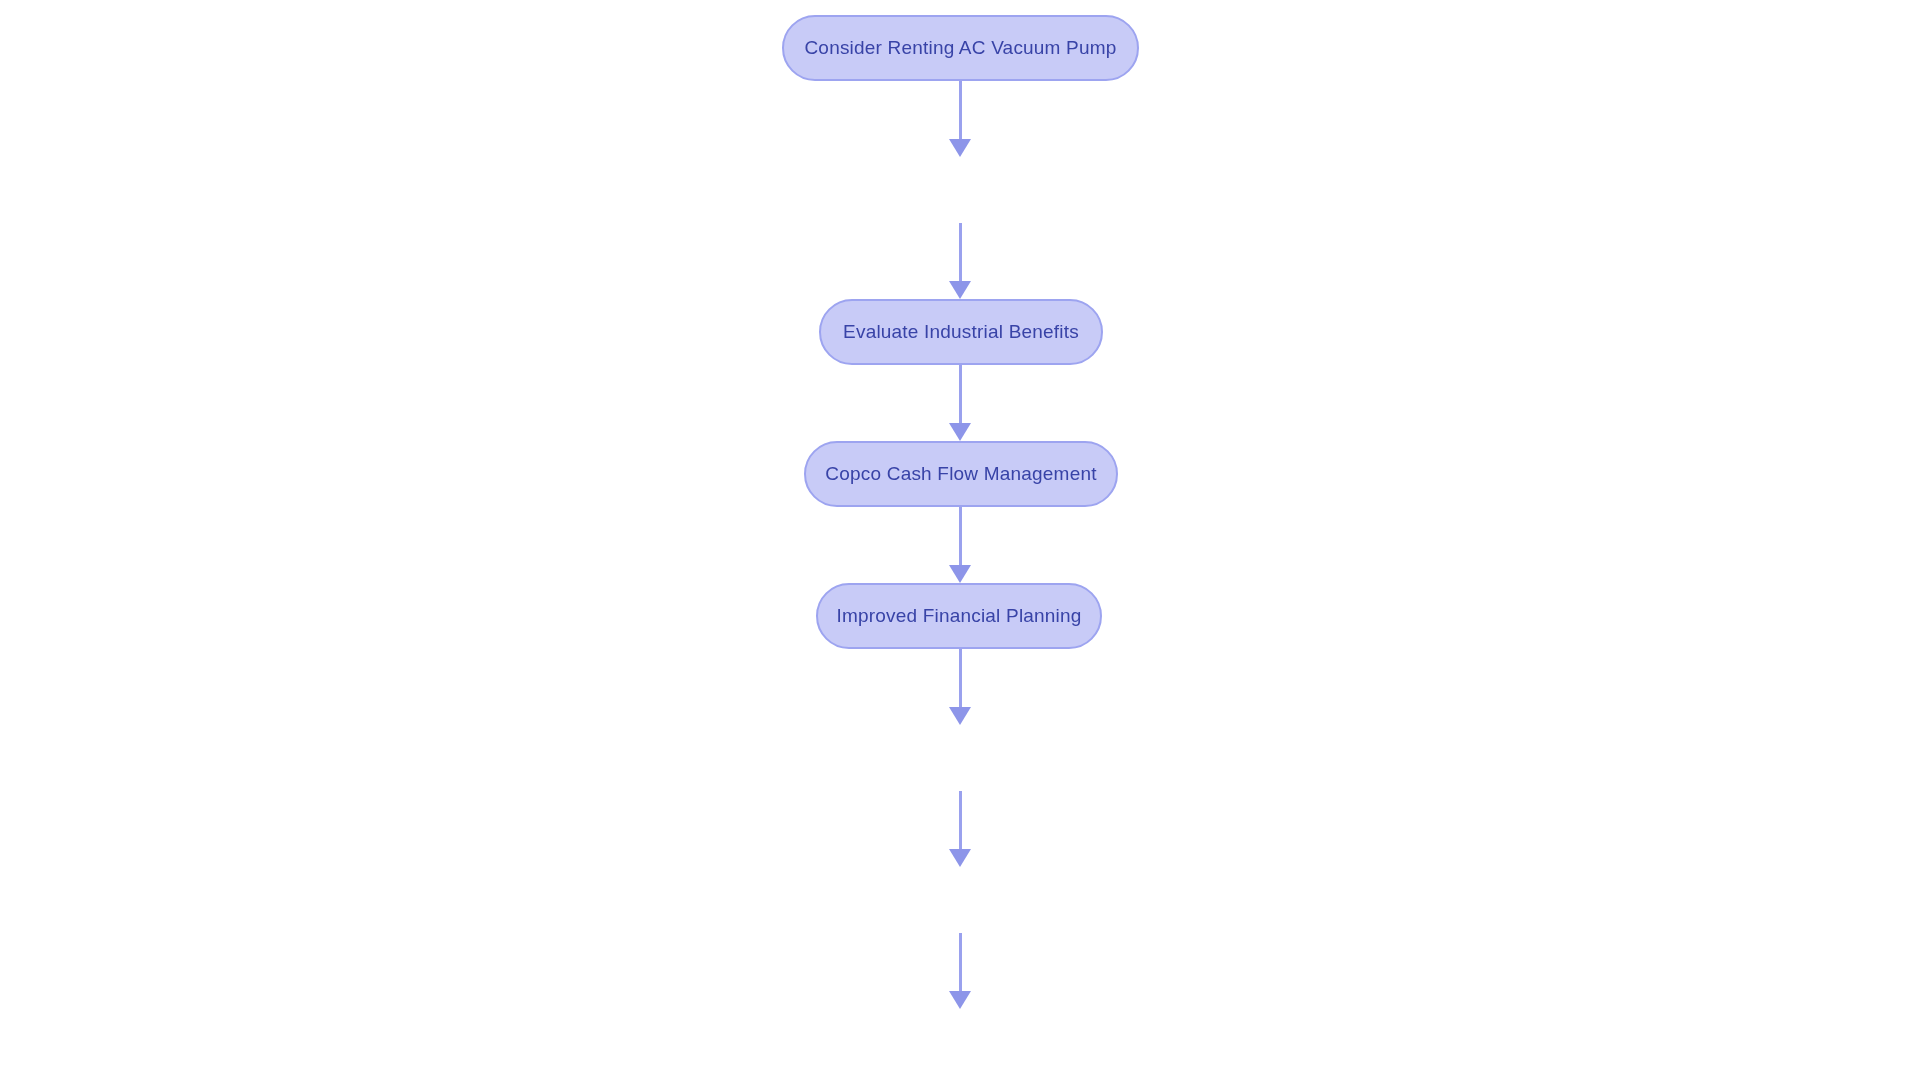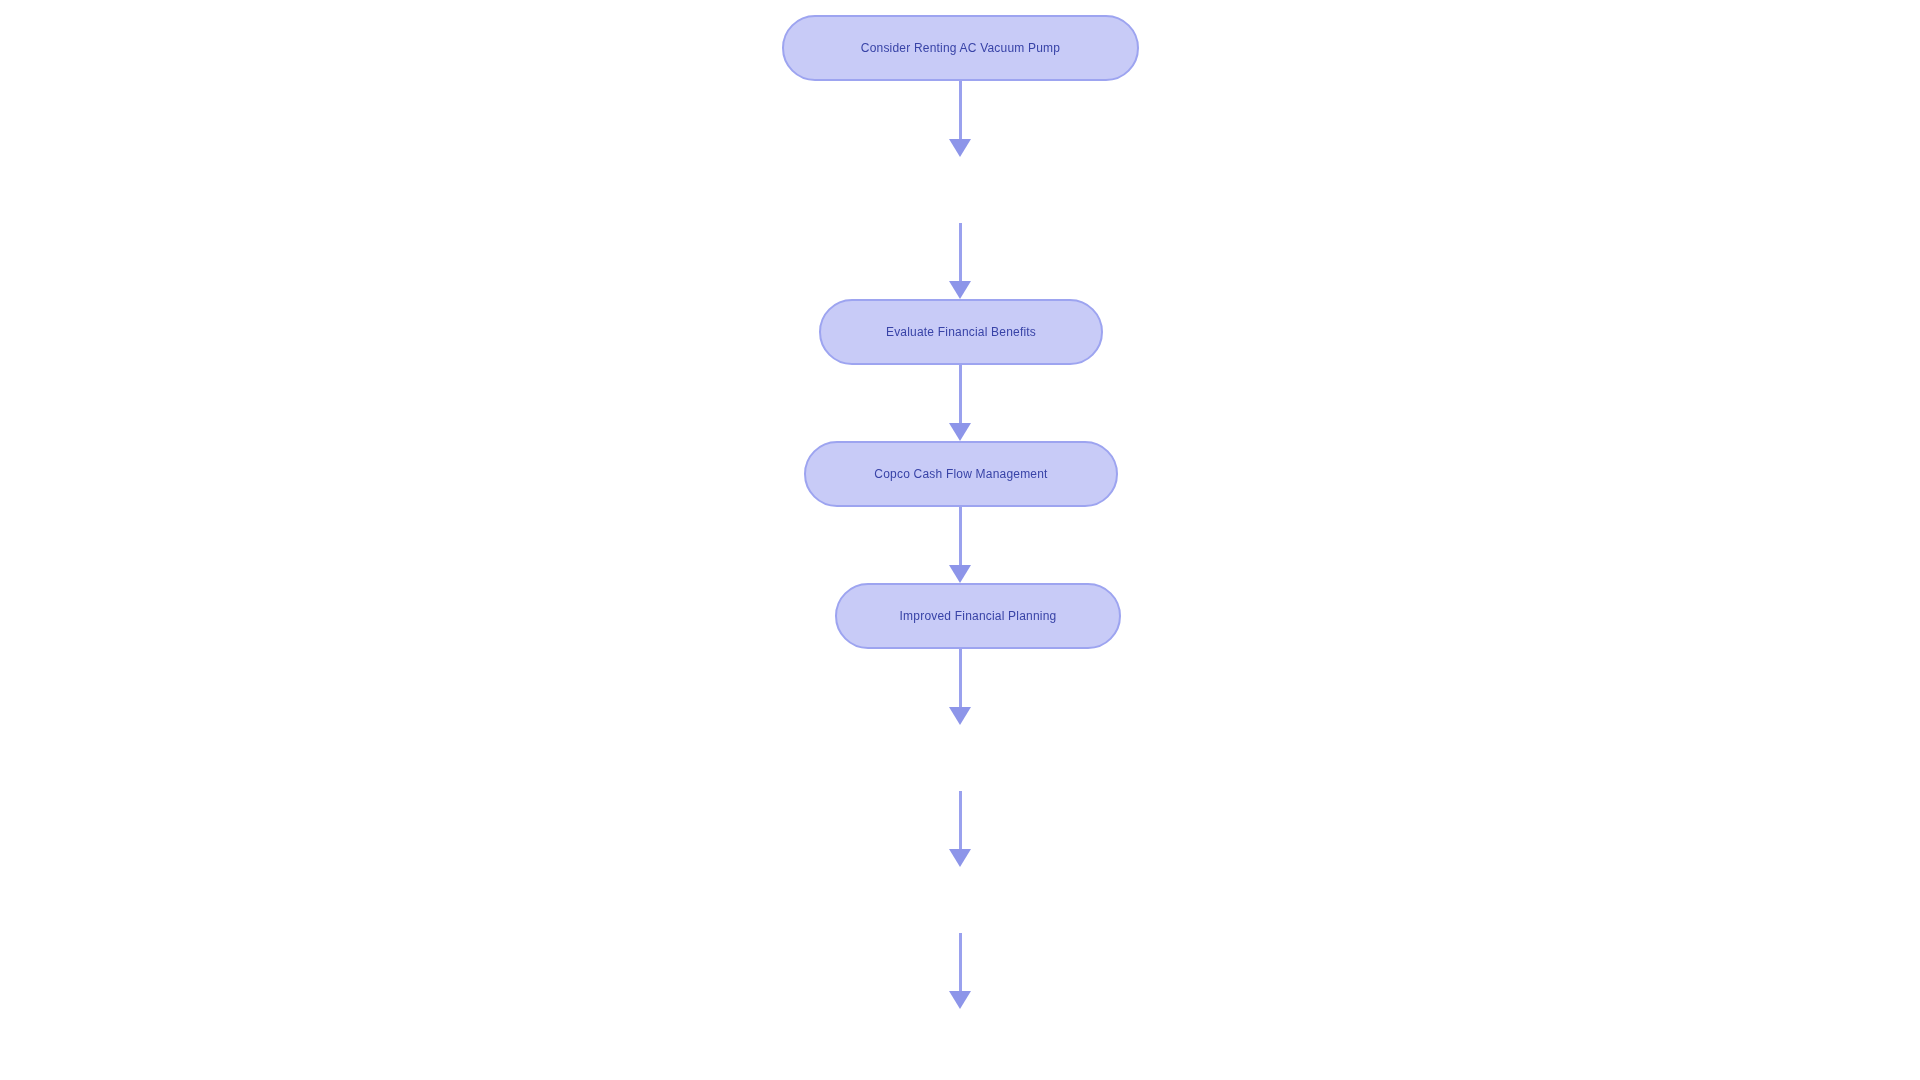--- a/index.html
+++ b/index.html
@@ -20,21 +20,21 @@
     height: 66px;
     box-sizing: border-box;
     background: var(--node-fill, #c8cbf7);
     border: 2px solid var(--node-border, #9da4f0);
     border-radius: 33px;
     color: var(--node-text, #3843a7);
     display: flex;
     align-items: center;
     justify-content: center;
     text-align: center;
-    font-size: 12px;
+    font-size: 19px;
     letter-spacing: 0.2px;
     white-space: nowrap;
   }
   .connector {
     position: absolute;
     left: 949px;
     width: 23px;
     height: 76px;
   }
   .connector .line {
@@ -67,35 +67,35 @@
     <div class="line"></div>
     <div class="head"></div>
   </div>
 
 
   <div class="connector" style="top:223px;">
     <div class="line"></div>
     <div class="head"></div>
   </div>
 
-  <div class="node" style="left:819px; top:299px; width:284px;">Evaluate Financial Benefits</div>
+  <div class="node" style="left:819px; top:299px; width:284px;">Evaluate Industrial Benefits</div>
 
   <div class="connector" style="top:365px;">
     <div class="line"></div>
     <div class="head"></div>
   </div>
 
   <div class="node" style="left:804px; top:441px; width:314px;">Copco Cash Flow Management</div>
 
   <div class="connector" style="top:507px;">
     <div class="line"></div>
     <div class="head"></div>
   </div>
 
-  <div class="node" style="left:835px; top:583px; width:286px;">Improved Financial Planning</div>
+  <div class="node" style="left:816px; top:583px; width:286px;">Improved Financial Planning</div>
 
   <div class="connector" style="top:649px;">
     <div class="line"></div>
     <div class="head"></div>
   </div>
 
 
   <div class="connector" style="top:791px;">
     <div class="line"></div>
     <div class="head"></div>

